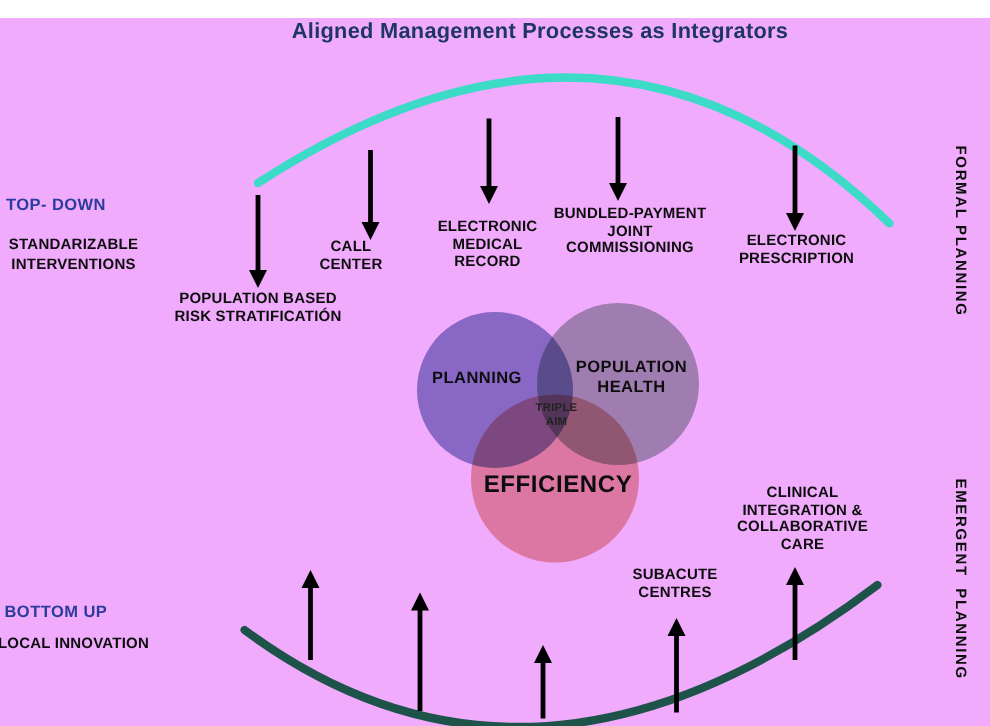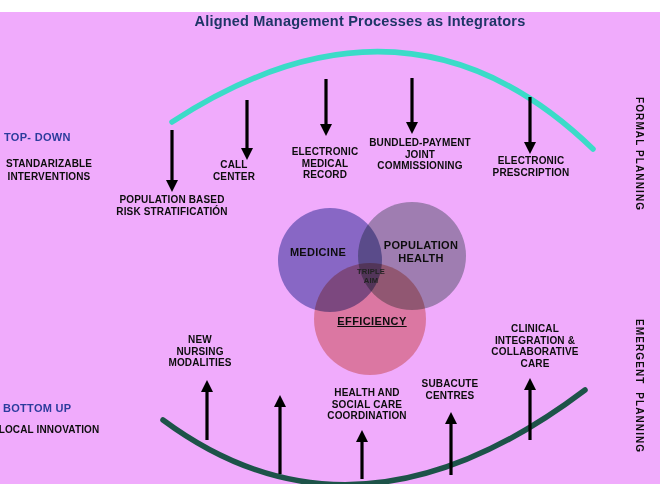--- a/index.html
+++ b/index.html
@@ -23,21 +23,21 @@
     font-weight:bold; color:#0d0d0d; text-align:center;
     white-space:pre-line; font-size:10px; line-height:1.17; letter-spacing:0.15px;
   }
   .sub { font-size:10px; line-height:1.25; }
   .vlabel {
     position:absolute; writing-mode:vertical-rl;
     font-weight:bold; color:#0d0d0d; font-size:10px;
     letter-spacing:1.1px; white-space:pre;
   }
   .venn-lbl { font-size:11px; letter-spacing:0.3px; }
-  .venn-lbl-big { font-size:11px; letter-spacing:0.4px;text-decoration:underline; }
+  .venn-lbl-big { font-size:16px; letter-spacing:0.4px; }
   .venn-lbl-small { font-size:7.6px; line-height:1.2; color:#222; }
   .credit {
     position:absolute; right:3px; top:472px; font-size:7px;
     font-weight:bold; color:#333; letter-spacing:0.2px; white-space:pre;
   }
 </style>
 </head>
 <body>
 
 <div id="stage">
@@ -118,34 +118,28 @@
 CENTER</div>
   <div class="lbl" style="left:325px; top:134px;">ELECTRONIC
 MEDICAL
 RECORD</div>
   <div class="lbl" style="left:420px; top:125px;">BUNDLED-PAYMENT
 JOINT
 COMMISSIONING</div>
   <div class="lbl" style="left:531px; top:143px;">ELECTRONIC
 PRESCRIPTION</div>
 
-  <div class="lbl" style="left:200px; top:322px;">NEW
-NURSING
-MODALITIES</div>
-  <div class="lbl" style="left:367px; top:375px;">HEALTH AND
-SOCIAL CARE
-COORDINATION</div>
   <div class="lbl" style="left:450px; top:366px;">SUBACUTE
 CENTRES</div>
   <div class="lbl" style="left:535px; top:311px;">CLINICAL
 INTEGRATION &amp;
 COLLABORATIVE
 CARE</div>
 
-  <div class="lbl venn-lbl" style="left:318px; top:234px;">MEDICINE</div>
+  <div class="lbl venn-lbl" style="left:318px; top:234px;">PLANNING</div>
   <div class="lbl venn-lbl" style="left:421px; top:227px;">POPULATION
 HEALTH</div>
   <div class="lbl venn-lbl-big" style="left:372px; top:303px;">EFFICIENCY</div>
   <div class="lbl venn-lbl-small" style="left:371px; top:255px;">TRIPLE
 AIM</div>
 
   <div class="credit">R. BENGOA  &amp; J. MORA</div>
 
 </div>
 

